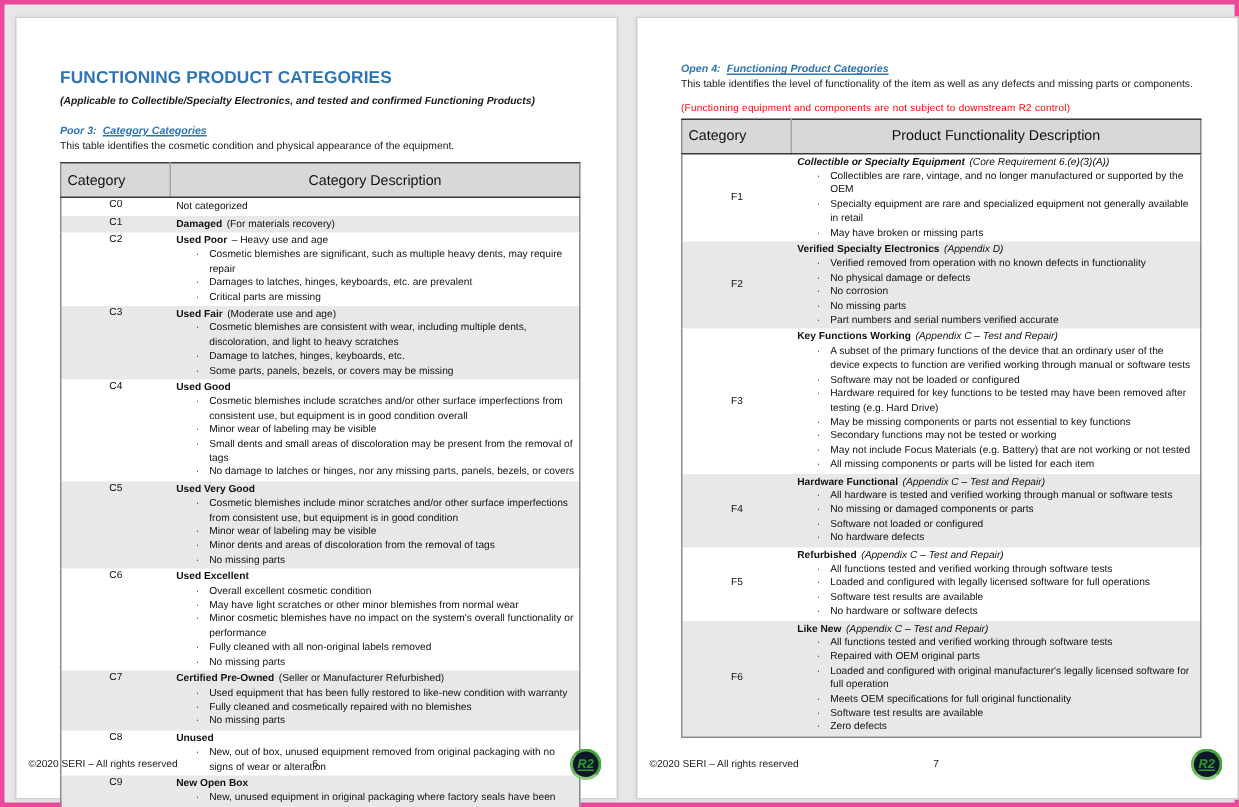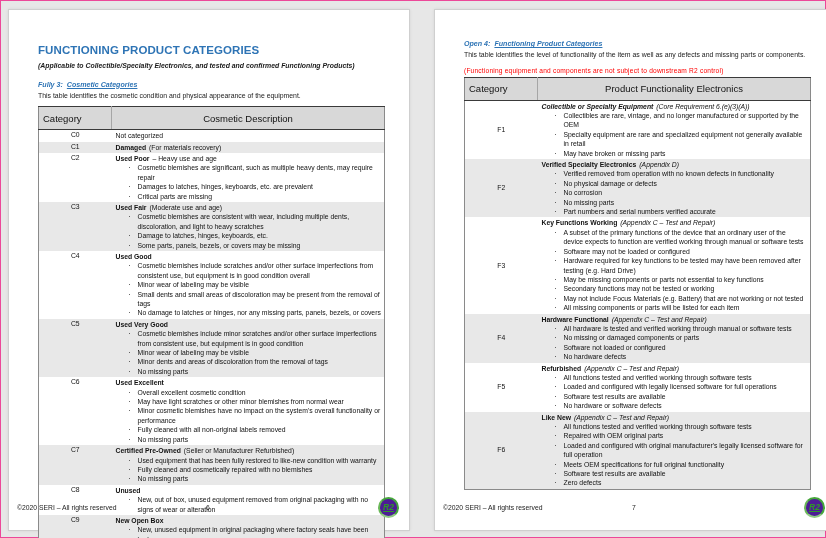--- a/index.html
+++ b/index.html
@@ -1,17 +1,17 @@
 <!DOCTYPE html>
 <html><head>
 <meta charset="utf-8">
 <style>
   html,body{margin:0;padding:0;}
   body{width:826px;height:538px;background:#e7e7e7;font-family:"Liberation Sans","DejaVu Sans",sans-serif;color:#1a1a1a;}
-  .viewport{box-sizing:border-box;width:826px;height:538px;padding:8px 7px;display:flex;gap:24px;border:1px solid #ec4899;background:#e7e7e7;}
+  .viewport{box-sizing:border-box;width:826px;height:538px;padding:8px 7px;display:flex;gap:12px;border:3px solid #ec4899;background:#e7e7e7;}
   .page{position:relative;width:402px;height:522px;background:#ffffff;border:1px solid #cfcfcf;box-sizing:border-box;padding:30px 25px 0 29px;box-shadow:0 0 3px rgba(0,0,0,0.08);}
 
   .doc-title{font-size:11.5px;color:#2E74B5;font-weight:600;margin:4px 0 6px 0;letter-spacing:.1px;}
   .subheading{font-size:6.9px;font-weight:bold;font-style:italic;margin:0 0 10px 0;line-height:8.5px;}
   .caption{font-size:7.1px;color:#2E74B5;font-weight:bold;font-style:italic;margin:0 0 3px 0;}
   .caption .cap-title{text-decoration:underline;margin-left:4px;}
   .intro{font-size:6.9px;margin:0 0 6px 0;line-height:8.6px;max-width:345px;}
   .note{font-size:6.6px;color:#FF0000;margin:7px 0 3px 0;letter-spacing:.2px;}
 
   table.doc-table{border-collapse:collapse;table-layout:fixed;width:347px;border:1px solid #8a8a8a;}
@@ -25,40 +25,40 @@
   .row-title .tt{font-weight:bold;}
   .row-title .tt.plain{font-weight:normal;}
   .i{font-style:italic;}
   .sfx{margin-left:3px;}
   .bullet{display:flex;}
   .bdot{flex:0 0 9px;margin-left:13px;}
   .btext{flex:1;}
 
   .footer{position:absolute;left:8px;right:10px;bottom:12px;height:22px;display:flex;align-items:center;font-size:6.8px;color:#222;}
   .footer .pn{position:absolute;left:50%;transform:translateX(-50%);}
-  .r2-logo{margin-left:auto;width:21px;height:21px;border-radius:50%;border:2.6px solid #45a63a;border-bottom-color:#8fcb83;border-left-color:#6ab858;color:#2f9a28;font-weight:bold;font-style:italic;font-size:8.5px;display:flex;align-items:center;justify-content:center;box-sizing:border-box;background:#4c1d95;text-decoration:underline;}
+  .r2-logo{margin-left:auto;width:21px;height:21px;border-radius:50%;border:2.6px solid #45a63a;border-bottom-color:#8fcb83;border-left-color:#6ab858;color:#2f9a28;font-weight:bold;font-style:italic;font-size:8.5px;display:flex;align-items:center;justify-content:center;box-sizing:border-box;background:#0f172a;text-decoration:underline;}
 </style>
 </head>
 <body>
 
 <div class="viewport">
 
   <div class="page page-left">
     <div class="doc-title">FUNCTIONING PRODUCT CATEGORIES</div>
     <div class="subheading">(Applicable to Collectible/Specialty Electronics, and tested and confirmed Functioning Products)</div>
     <div class="caption">
-      <span class="cap-prefix">Fully 3:</span><span class="cap-title">Cosmetic Categories</span>
+      <span class="cap-prefix">Poor 3:</span><span class="cap-title">Category Categories</span>
     </div>
     <div class="intro">This table identifies the cosmetic condition and physical appearance of the equipment.</div>
 
     <table class="doc-table">
       <thead>
         <tr>
           <th class="cat-h">Category</th>
-          <th class="desc-h">Cosmetic Description</th>
+          <th class="desc-h">Category Description</th>
         </tr>
       </thead>
       <tbody id="tbody-left">
           <tr>
             <td class="cat">C0</td>
             <td class="desc">
               <div class="row-title"><span class="tt plain">Not categorized</span></div>
             </td>
           </tr>
           <tr class="shaded">
@@ -231,21 +231,21 @@
     <div class="caption">
       <span class="cap-prefix">Open 4:</span><span class="cap-title">Functioning Product Categories</span>
     </div>
     <div class="intro">This table identifies the level of functionality of the item as well as any defects and missing parts or components.</div>
     <div class="note">(Functioning equipment and components are not subject to downstream R2 control)</div>
 
     <table class="doc-table">
       <thead>
         <tr>
           <th class="cat-h">Category</th>
-          <th class="desc-h">Product Functionality Electronics</th>
+          <th class="desc-h">Product Functionality Description</th>
         </tr>
       </thead>
       <tbody id="tbody-right">
           <tr>
             <td class="cat">F1</td>
             <td class="desc">
               <div class="row-title"><span class="tt i">Collectible or Specialty Equipment</span><span class="sfx i">(Core Requirement 6.(e)(3)(A))</span></div>
               <div class="bullet">
                 <span class="bdot">·</span>
                 <span class="btext">Collectibles are rare, vintage, and no longer manufactured or supported by the OEM</span>

